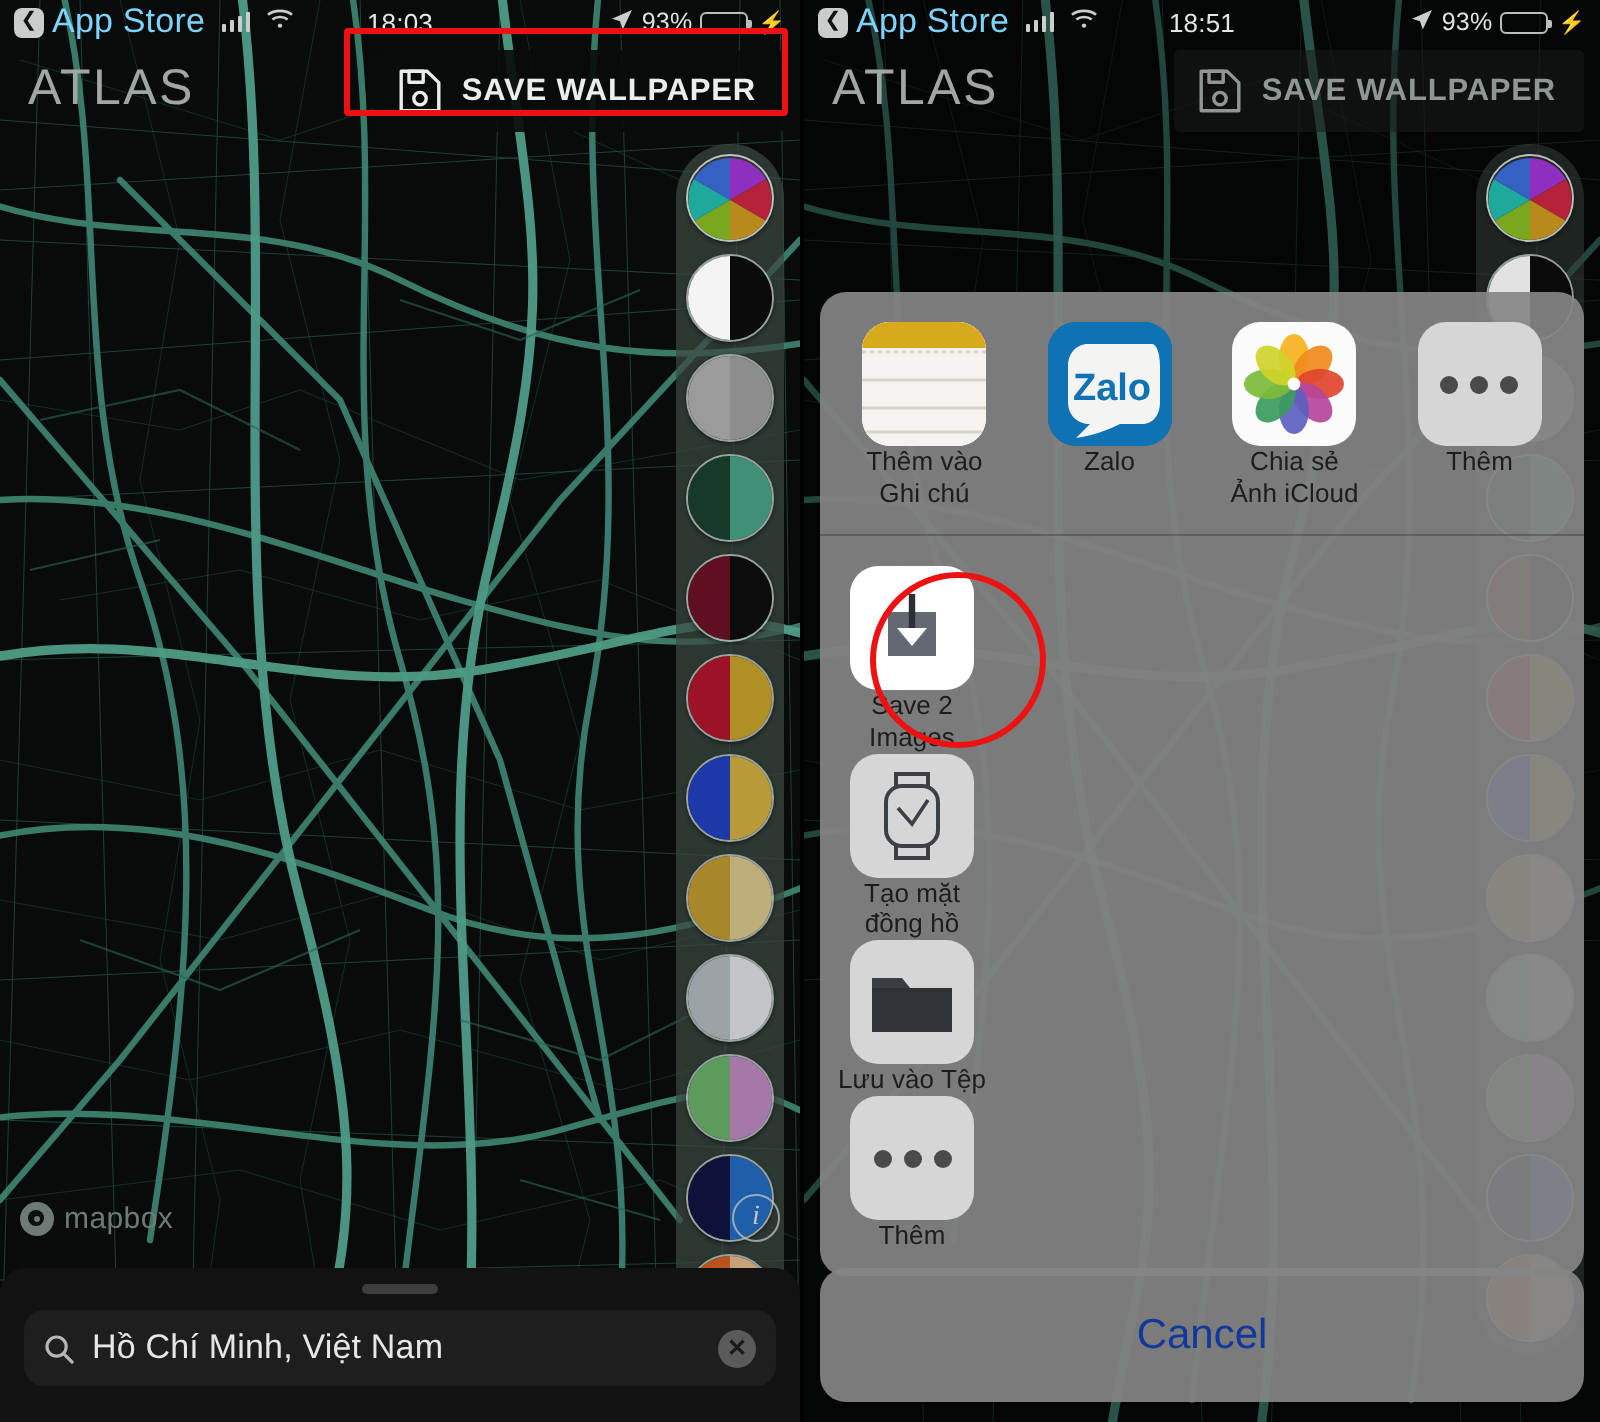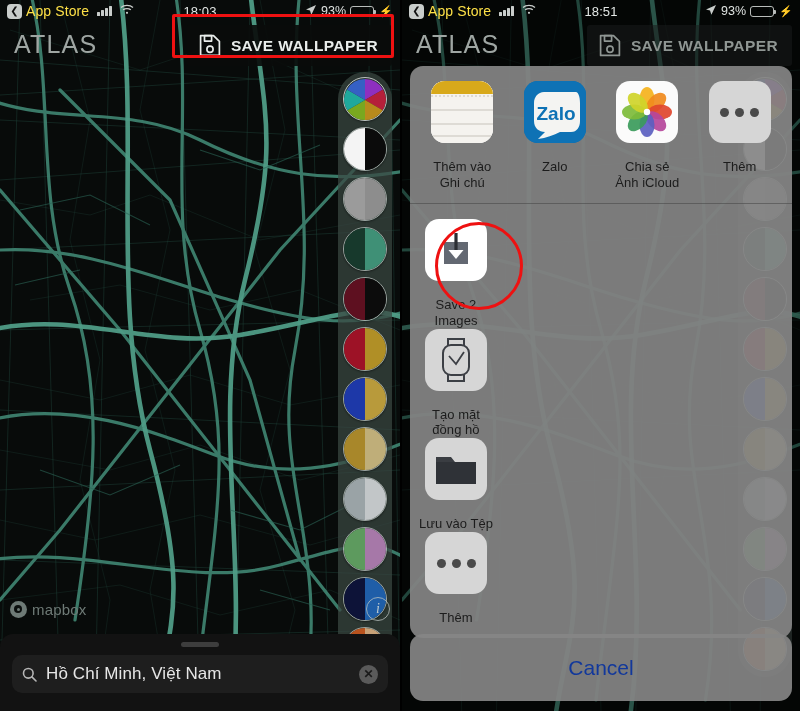--- a/index.html
+++ b/index.html
@@ -32,21 +32,21 @@
     font-size: 12.5px; color: #d8dcda; z-index: 40;
     letter-spacing: .1px;
   }
   .sb-left { display: flex; align-items: center; gap: 4px; }
   .back-chip {
     width: 15px; height: 15px; border-radius: 4px;
     background: #c9cdcb; color: #111;
     display: flex; align-items: center; justify-content: center;
     font-size: 10px; line-height: 1;
   }
-  .sb-appname { color: #fde047; font-size: 14px; }
+  .sb-appname { color: #7dd3fc; font-size: 17px; }
   .sig { display: flex; align-items: flex-end; gap: 1.5px; height: 10px; margin-left:4px;}
   .sig i { display:block; width: 2.6px; background: #c9cdcb; border-radius: .5px; }
   .sig i:nth-child(1){height:4px}
   .sig i:nth-child(2){height:6px}
   .sig i:nth-child(3){height:8px}
   .sig i:nth-child(4){height:10px}
   .wifi { margin-left: 4px; font-size: 12px; color:#c9cdcb; }
   .sb-center { position:absolute; left:0; right:0; text-align:center; font-size: 13px; color:#e3e7e5; font-weight:400; pointer-events:none;}
   .sb-right { margin-left: auto; display:flex; align-items:center; gap:4px; z-index:2;}
   .loc-arrow { color:#c9cdcb; font-size: 11px; transform: rotate(0deg); }
@@ -156,21 +156,21 @@
     position: absolute; left: 8px; right: 8px; bottom: 73px;
     background: rgba(134,134,134,0.92);
     border-radius: 13px;
     overflow: hidden; z-index: 38;
   }
   .share-row {
     display: flex; padding: 15px 6px 12px 6px;
     justify-content: space-around;
   }
   .share-row.second { border-top: 1px solid rgba(70,70,70,.55); flex-direction: column; }
-  .share-item { width: 80px; display:flex; flex-direction:column; align-items:center; gap:16px; position: relative;}
+  .share-item { width: 80px; display:flex; flex-direction:column; align-items:center; gap:0; position: relative;}
   .app-icon {
     width: 62px; height: 62px; border-radius: 14px; overflow:hidden;
     display:flex;align-items:center;justify-content:center;
     background: #d6d6d6;
   }
   .share-label {
     font-size: 13px; color: #1c1c1c; text-align: center; line-height: 1.22;
     letter-spacing: .05px;
   }
   .dots { display:flex; gap:6px; }

